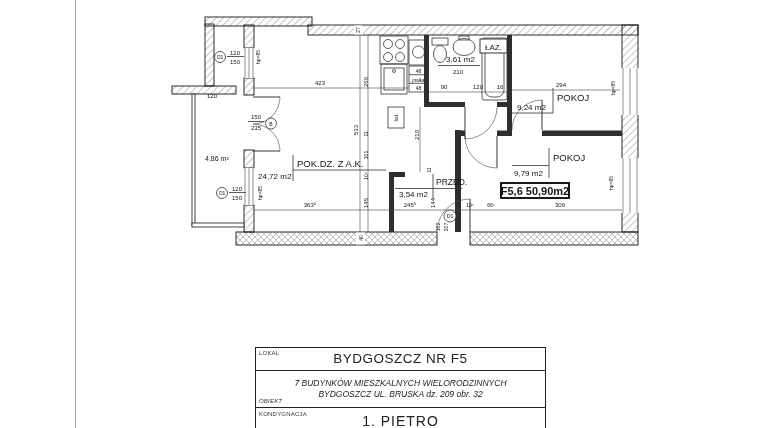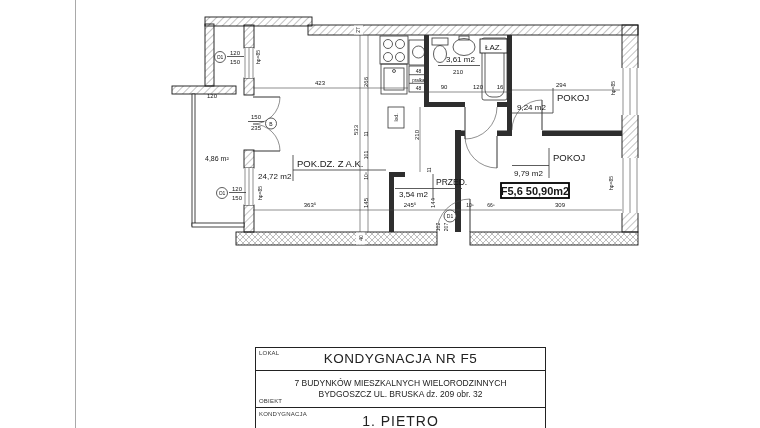--- a/index.html
+++ b/index.html
@@ -23,21 +23,21 @@
   .lbl-line{stroke:#333;stroke-width:0.8;}
   
   #tblock{position:absolute;left:255px;top:347px;width:289px;height:90px;
           border:1.6px solid #222;background:#fff;}
   .tb-row{position:relative;border-bottom:1.6px solid #222;}
   .tb-label{position:absolute;left:3px;font-size:6px;color:#333;letter-spacing:.2px;}
   .tb-center{width:100%;text-align:center;color:#222;}
   #tb-local{height:22px;}
   #tb-local .tb-label{top:2px;}
   #tb-local .tb-center{font-size:13.5px;line-height:22px;letter-spacing:.5px;}
-  #tb-obiekt{height:36px;}
+  #tb-obiekt{height:36px;font-style:italic;}
   #tb-obiekt .tb-label{bottom:3px;}
   #tb-obiekt .tb-center{font-size:8.5px;line-height:11px;padding-top:7px;}
   #tb-kond{height:28px;}
   #tb-kond .tb-label{top:3px;}
   #tb-kond .tb-center{font-size:14px;line-height:26px;letter-spacing:1px;}
 </style>
 </head>
 <body>
 
 <div id="page">
@@ -296,21 +296,21 @@
       </g>
 
       <text class="dim-s" transform="rotate(-90 613 88)" x="613" y="90" text-anchor="middle">hp=85</text>
       <text class="dim-s" transform="rotate(-90 611 183)" x="611" y="185" text-anchor="middle">hp=85</text>
     </g>
   </svg>
 
   <div id="tblock">
     <div class="tb-row" id="tb-local">
       <span class="tb-label">LOKAL</span>
-      <div class="tb-center">KONDYGNACJA NR F5</div>
+      <div class="tb-center">BYDGOSZCZ NR F5</div>
     </div>
     <div class="tb-row" id="tb-obiekt">
       <span class="tb-label">OBIEKT</span>
       <div class="tb-center">
         <div>7 BUDYNKÓW MIESZKALNYCH WIELORODZINNYCH</div>
         <div>BYDGOSZCZ UL. BRUSKA dz. 209 obr. 32</div>
       </div>
     </div>
     <div class="tb-row" id="tb-kond">
       <span class="tb-label">KONDYGNACJA</span>

